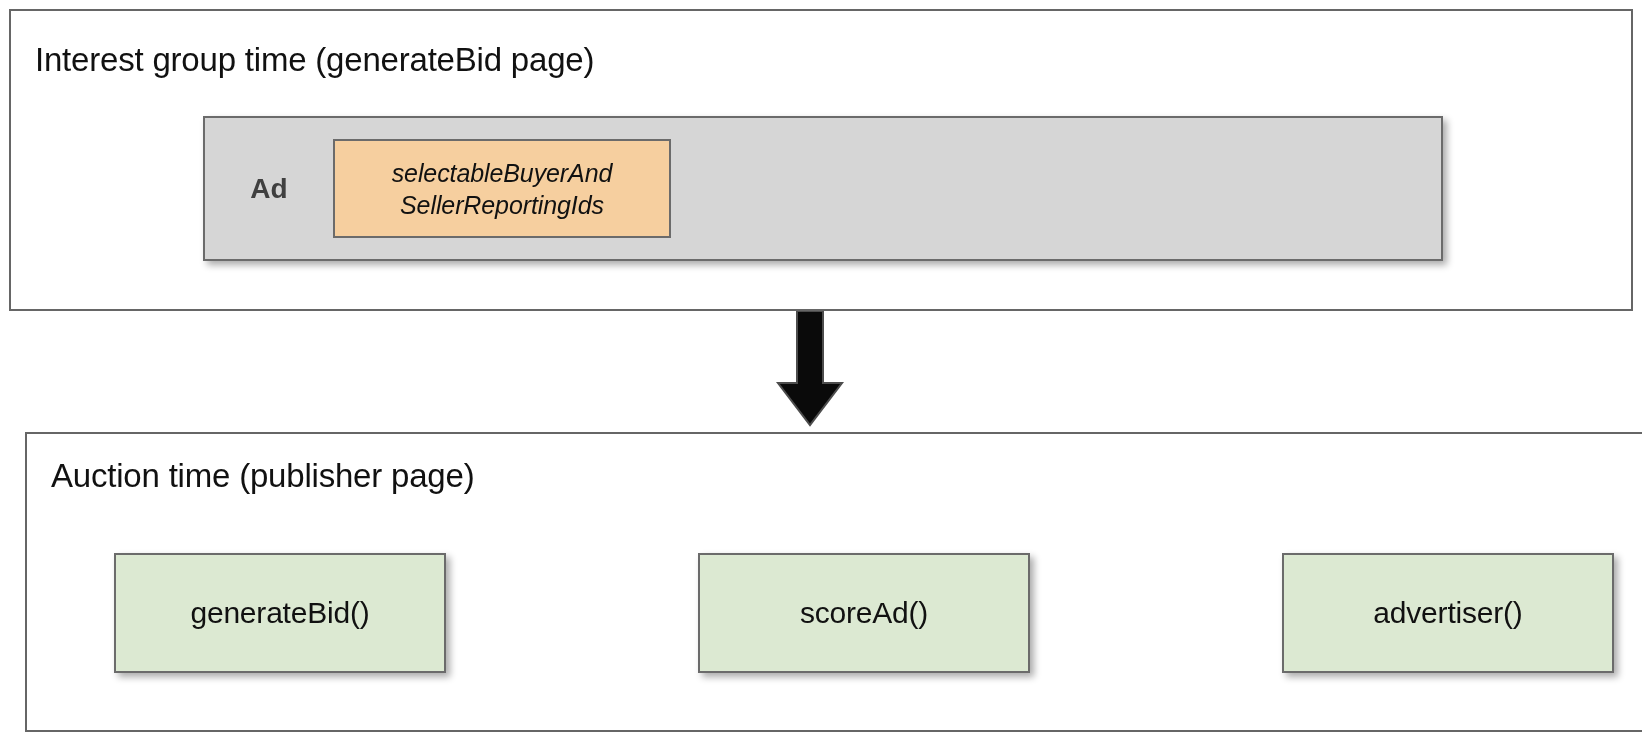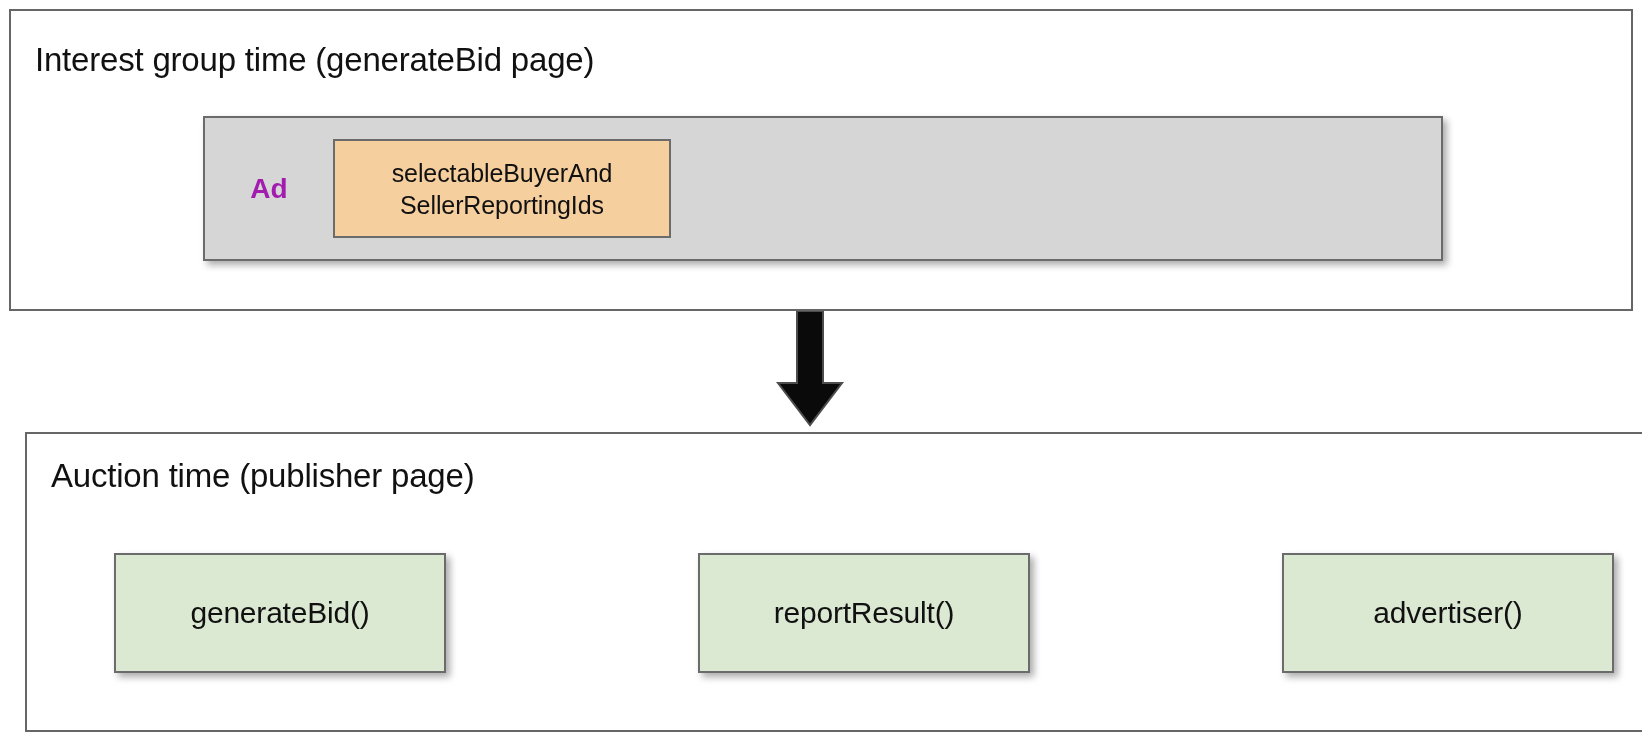--- a/index.html
+++ b/index.html
@@ -67,21 +67,21 @@
     display: flex;
     flex-direction: row;
     align-items: center;
   }
   #ad-label {
     width: 128px;
     flex: 0 0 128px;
     text-align: center;
     font-size: 28px;
     font-weight: bold;
-    color: #a21caf;
+    color: #404040;
     letter-spacing: 0.2px;
   }
 
   .field-box {
     flex: 0 0 auto;
     width: 338px;
     height: 99px;
     border: 2px solid #6b6b6b;
     box-sizing: border-box;
     display: flex;
@@ -89,21 +89,21 @@
     justify-content: center;
     text-align: center;
     font-size: 25px;
     line-height: 32px;
     color: #111111;
     margin-right: 23px;
     letter-spacing: -0.1px;
   }
   .field-box.tone-light { background: #f9e4cb; }
   .field-box.tone-dark  { background: #f6cf9f; }
-  .field-box:last-child { margin-right: 0; }
+  .field-box:last-child { margin-right: 0; font-style: italic; }
 
   
   #flow-arrow {
     position: absolute;
     left: 772px;
     top: 311px;
     width: 76px;
     height: 118px;
   }
 
@@ -162,21 +162,21 @@
   </div>
 
   <section class="panel" id="panel-publisher">
 
     <div class="panel-title">Auction time (publisher page)</div>
 
     <div id="fn-row">
 
       <div class="fn-box">generateBid()</div>
 
+      <div class="fn-box">scoreAd()</div>
 
-      <div class="fn-box">reportResult()</div>
 
       <div class="fn-box">advertiser()</div>
 
     </div>
   </section>
 
 </div>
 
 </body></html>

